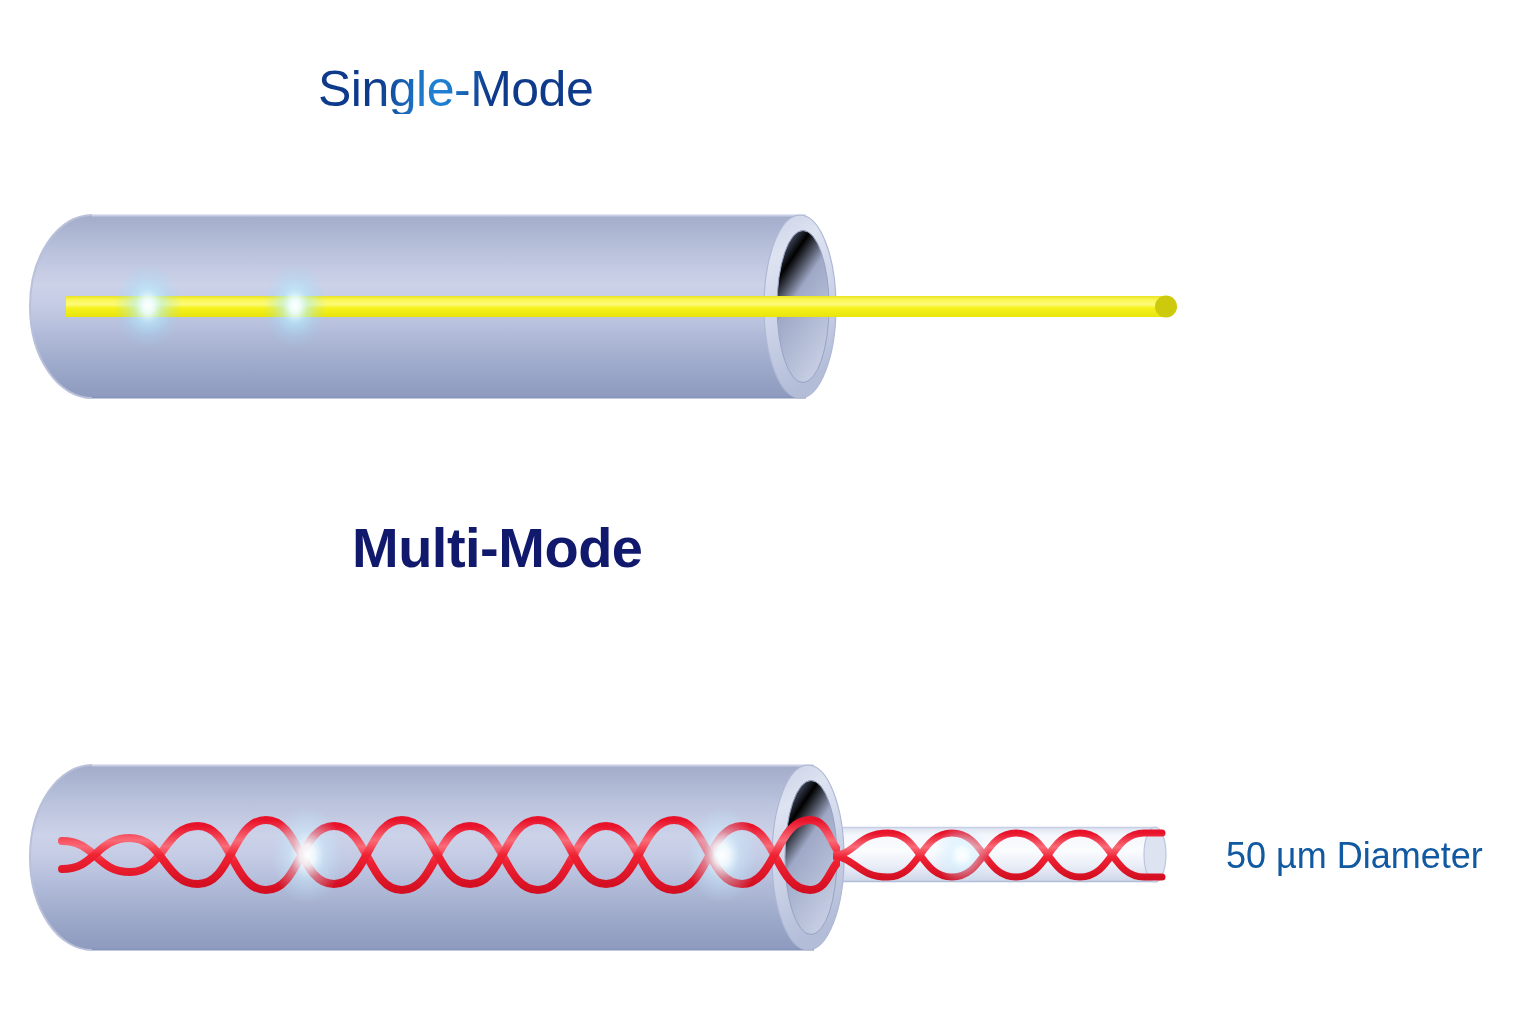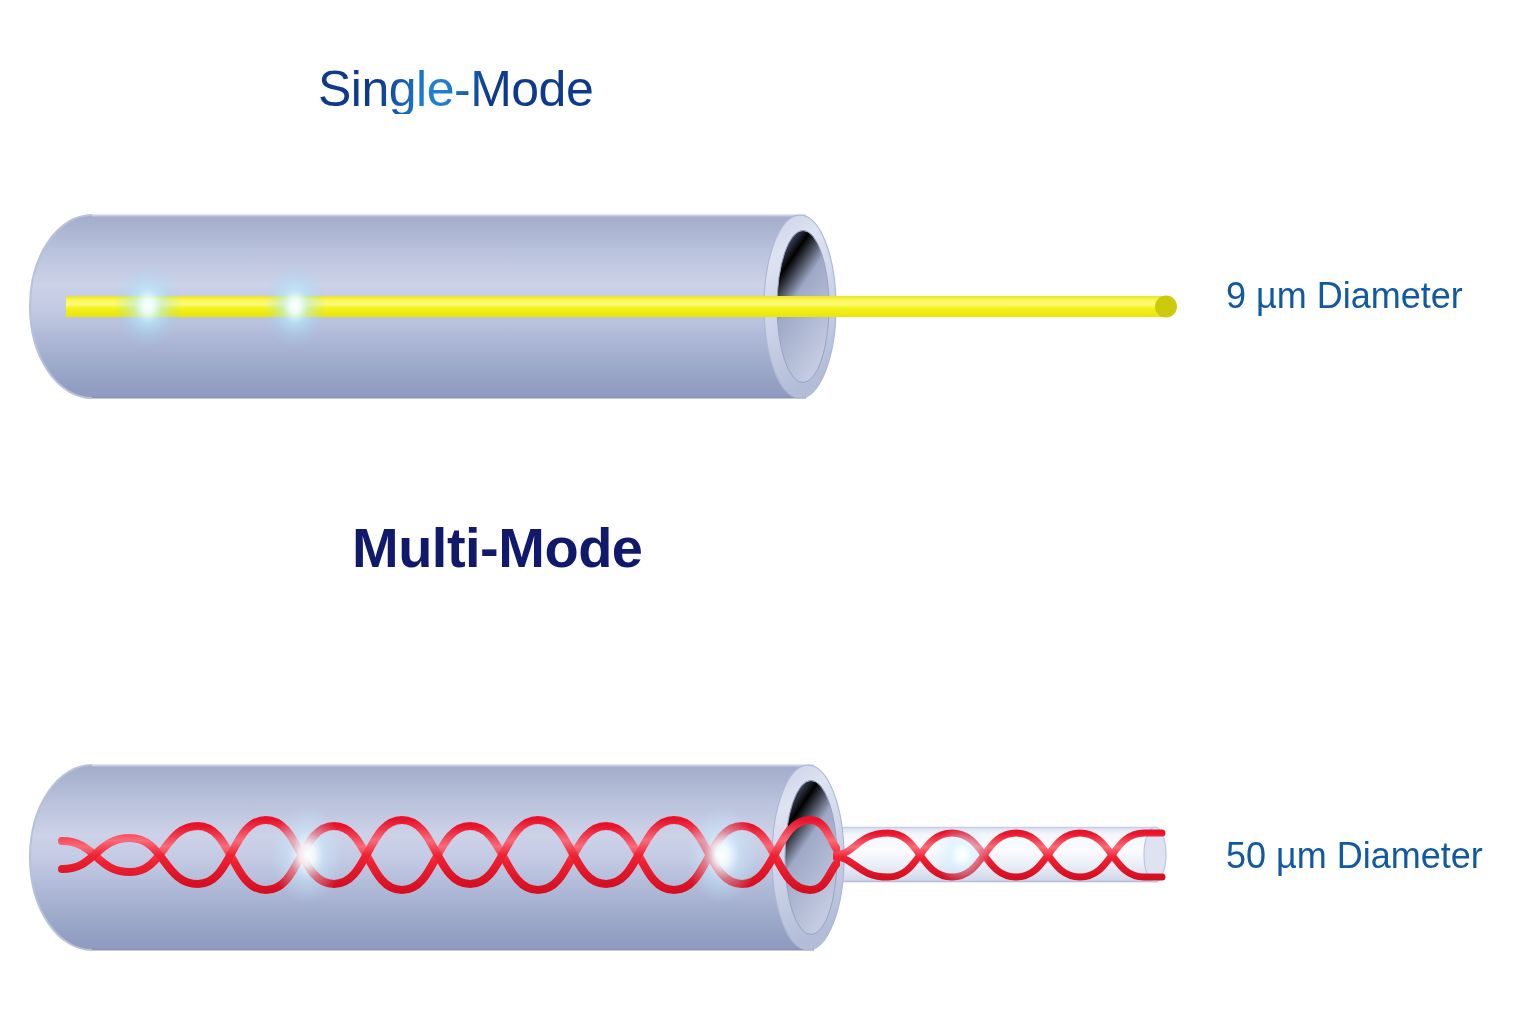--- a/index.html
+++ b/index.html
@@ -233,19 +233,18 @@
       </g>
 
       <ellipse cx="307" cy="855" rx="36" ry="48" fill="url(#gradGlowSoft)"></ellipse>
       <ellipse cx="722" cy="855" rx="36" ry="48" fill="url(#gradGlowSoft)"></ellipse>
       <ellipse cx="962" cy="855" rx="28" ry="30" fill="url(#gradGlowSoft)"></ellipse>
     </g>
   </svg>
 
   <div class="label-text" id="title-single">Single-Mode</div>
 
-  <div class="label-text" id="label-sm-diameter">9 µm Diameter</div>
 
   <div class="label-text" id="title-multi">Multi-Mode</div>
 
   <div class="label-text" id="label-mm-diameter">50 µm Diameter</div>
 
 </div>
 
 </body></html>

